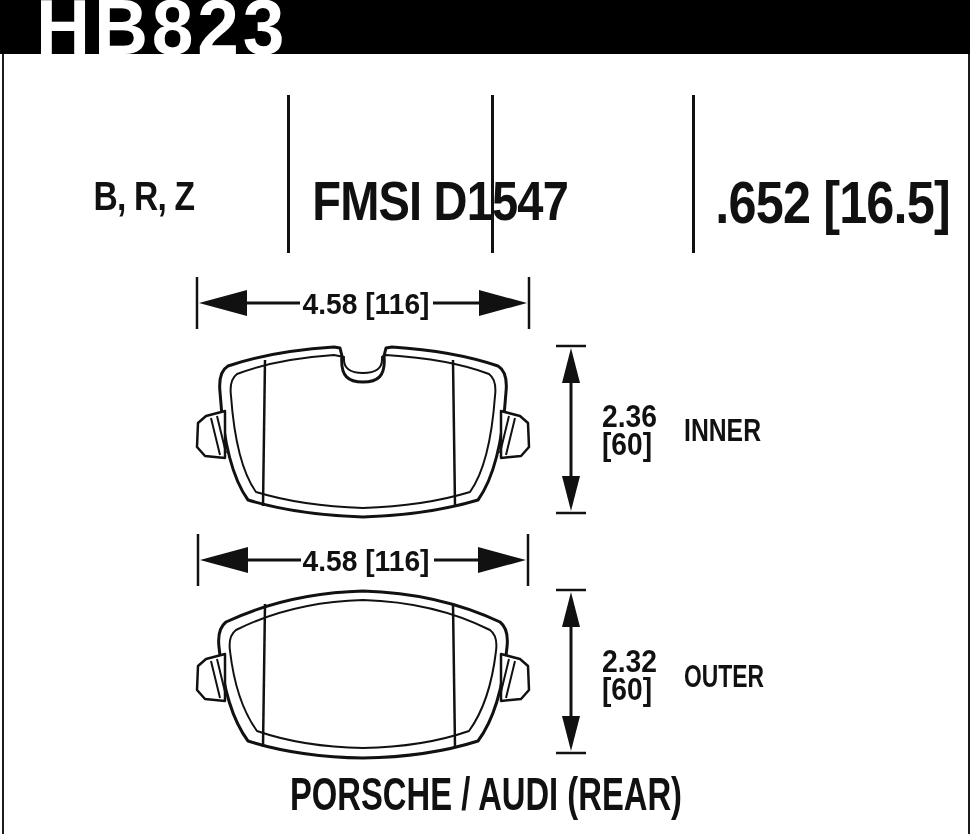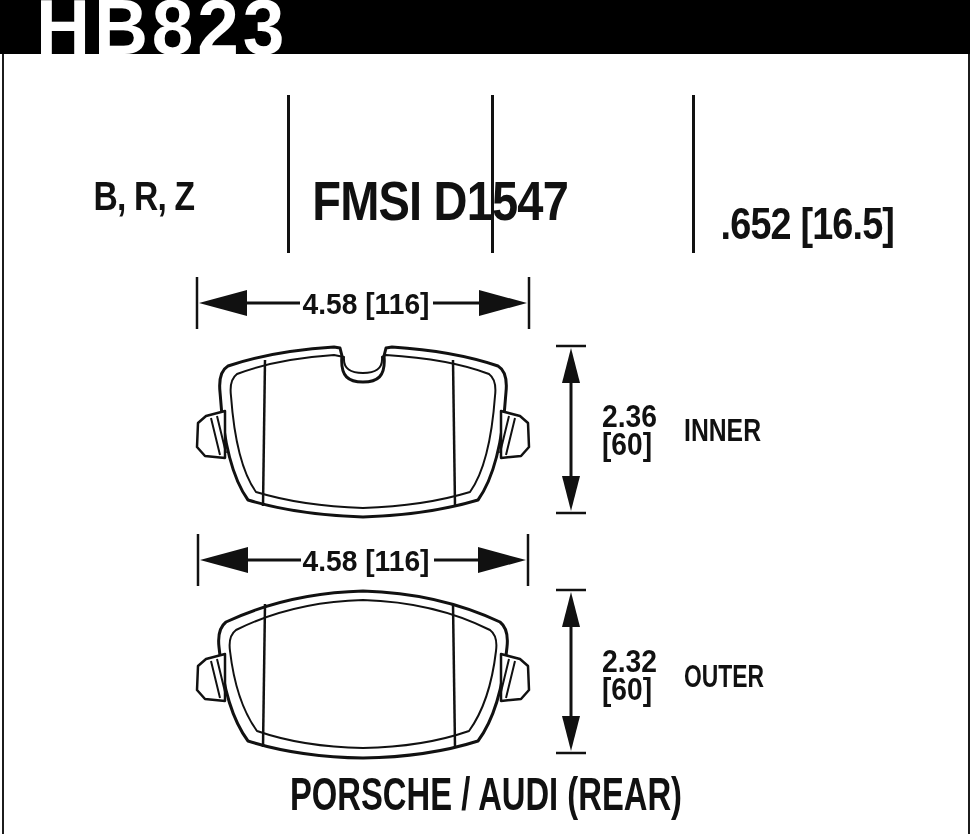--- a/index.html
+++ b/index.html
@@ -24,21 +24,21 @@
   .inforow { position:absolute; left:0; top:75px; width:970px; height:180px; }
   .vline { position:absolute; top:20px; height:158px; width:3px; background:#111; }
   .vline-1 { left:287px; } .vline-2 { left:491px; } .vline-3 { left:692px; }
   .cell {
     position:absolute; top:98px; font-weight:bold; color:#111;
     text-align:center; white-space:nowrap; line-height:1;
   }
   .cell span { display:inline-block; transform:scaleX(0.84); transform-origin:50% 50%; letter-spacing:-1px; }
   .cell-compounds { left:0;    width:288px; font-size:40px; top:101px; }
   .cell-fmsi      { left:288px; width:204px; font-size:56px; }
-  .cell-thickness { left:693px; width:228px; font-size:45px;margin-top:28px; }
+  .cell-thickness { left:693px; width:228px; font-size:60px; }
 
   svg.diagram { position:absolute; left:0; top:0; }
   svg.diagram text {
     font-family:"Liberation Sans", sans-serif; font-weight:bold; fill:#111;
   }
   .outline  { stroke:#111; fill:none; stroke-width:3;   stroke-linejoin:round; stroke-linecap:round; }
   .outline2 { stroke:#111; fill:none; stroke-width:2;   stroke-linejoin:round; stroke-linecap:round; }
   .divline  { stroke:#111; fill:none; stroke-width:2.5; }
   .tab      { stroke:#111; fill:#fff; stroke-width:2.5; stroke-linejoin:round; }
   .hatch    { stroke:#111; fill:none; stroke-width:2;   }

